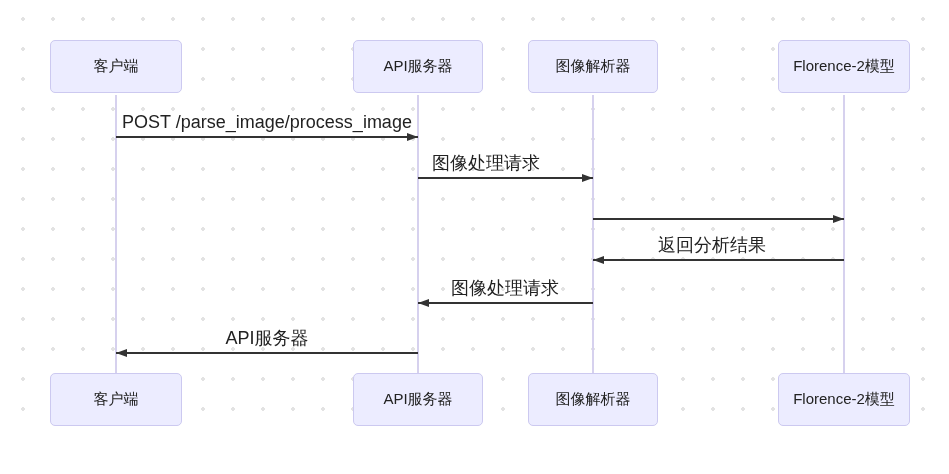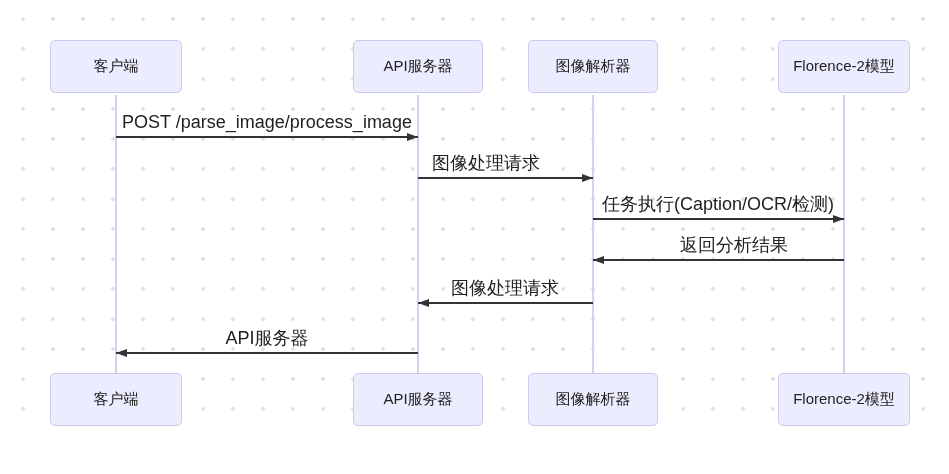--- a/index.html
+++ b/index.html
@@ -82,25 +82,24 @@
   </div>
 
   <div class="msg-label" style="left:267px; top:113px;">POST /parse_image/process_image</div>
   <div class="msg-line" style="left:116px; top:136px; width:302px;"></div>
   <div class="arrowhead right" style="left:407px; top:133px;"></div>
 
   <div class="msg-label" style="left:486px; top:154px;">图像处理请求</div>
   <div class="msg-line" style="left:418px; top:177px; width:175px;"></div>
   <div class="arrowhead right" style="left:582px; top:174px;"></div>
 
-  <div class="msg-label" style="left:718px; top:195px;">任务执行(Caption/OCR/检测)</div>
   <div class="msg-line" style="left:593px; top:218px; width:251px;"></div>
   <div class="arrowhead right" style="left:833px; top:215px;"></div>
 
-  <div class="msg-label" style="left:734px; top:236px;">返回分析结果</div>
+  <div class="msg-label" style="left:712px; top:236px;">返回分析结果</div>
   <div class="msg-line" style="left:593px; top:259px; width:251px;"></div>
   <div class="arrowhead left" style="left:593px; top:256px;"></div>
 
   <div class="msg-label" style="left:505px; top:279px;">图像处理请求</div>
   <div class="msg-line" style="left:418px; top:302px; width:175px;"></div>
   <div class="arrowhead left" style="left:418px; top:299px;"></div>
 
   <div class="msg-label" style="left:267px; top:329px;">API服务器</div>
   <div class="msg-line" style="left:116px; top:352px; width:302px;"></div>
   <div class="arrowhead left" style="left:116px; top:349px;"></div>

